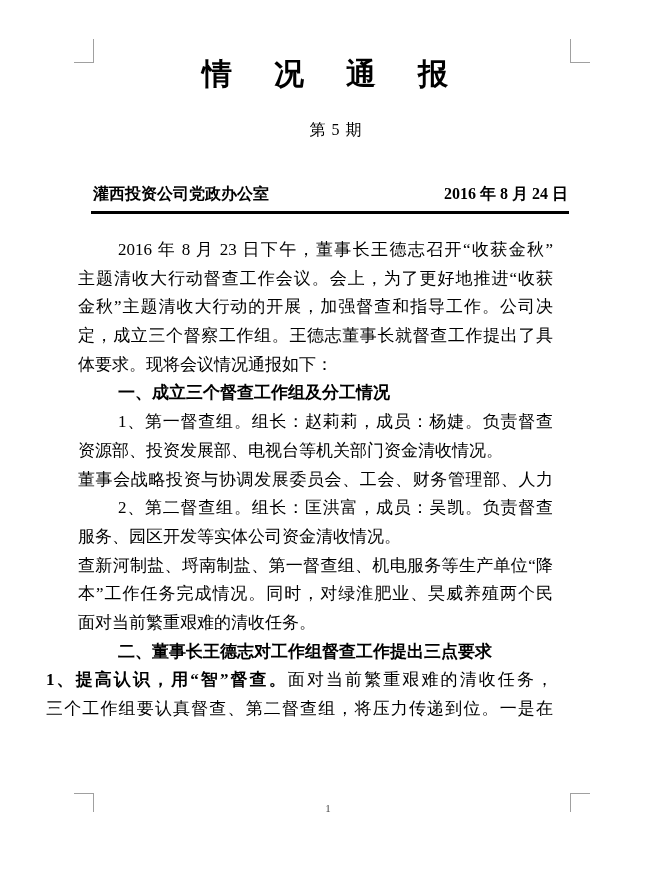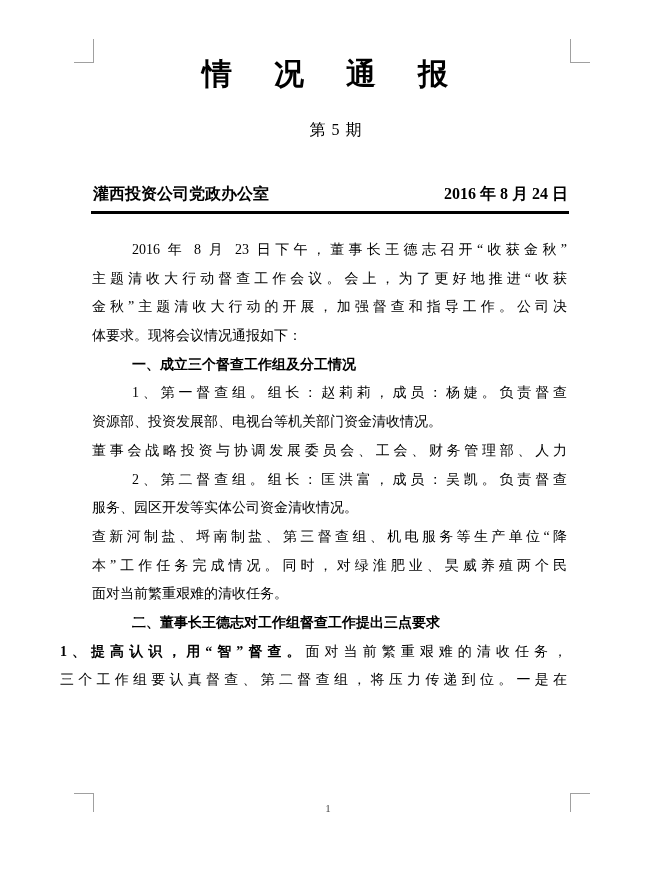--- a/index.html
+++ b/index.html
@@ -36,22 +36,22 @@
     position:absolute;left:93px;top:184px;width:475px;
     display:flex;justify-content:space-between;align-items:flex-end;
     font-size:16px;font-weight:bold;
     white-space:nowrap;
   }
   .rule{
     position:absolute;left:91px;top:211px;width:478px;height:2.5px;
     background:#000;
   }
   .body-text{
-    position:absolute;left:92px;top:236px;width:475px;
-    font-size:14px;
+    position:absolute;left:78px;top:236px;width:475px;
+    font-size:17px;
     line-height:28.7px;
   }
   .bodyline{
     text-align:justify;
     height:28.7px;
     overflow:visible;
     white-space:nowrap;
   }
   .bodyline.fill{
     text-align:justify;
@@ -85,28 +85,29 @@
     <span>灌西投资公司党政办公室</span>
     <span>2016 年 8 月 24 日</span>
   </div>
 
   <div class="rule"></div>
 
   <div class="body-text" id="body-text">
       <div class="bodyline fill indent"><span>2016 年 8 月 23 日下午，董事长王德志召开“收获金秋”</span></div>
       <div class="bodyline fill"><span>主题清收大行动督查工作会议。会上，为了更好地推进“收获</span></div>
       <div class="bodyline fill"><span>金秋”主题清收大行动的开展，加强督查和指导工作。公司决</span></div>
+      <div class="bodyline fill"><span>定，成立三个督察工作组。王德志董事长就督查工作提出了具</span></div>
       <div class="bodyline"><span>体要求。现将会议情况通报如下：</span></div>
       <div class="bodyline indent"><span class="b">一、成立三个督查工作组及分工情况</span></div>
       <div class="bodyline fill indent"><span>1、第一督查组。组长：赵莉莉，成员：杨婕。负责督查</span></div>
       <div class="bodyline"><span>资源部、投资发展部、电视台等机关部门资金清收情况。</span></div>
       <div class="bodyline fill"><span>董事会战略投资与协调发展委员会、工会、财务管理部、人力</span></div>
       <div class="bodyline fill indent"><span>2、第二督查组。组长：匡洪富，成员：吴凯。负责督查</span></div>
       <div class="bodyline"><span>服务、园区开发等实体公司资金清收情况。</span></div>
-      <div class="bodyline fill"><span>查新河制盐、埒南制盐、第三督查组、机电服务等生产单位“降</span></div>
+      <div class="bodyline fill"><span>查新河制盐、埒南制盐、第一督查组、机电服务等生产单位“降</span></div>
       <div class="bodyline fill"><span>本”工作任务完成情况。同时，对绿淮肥业、旲威养殖两个民</span></div>
       <div class="bodyline"><span>面对当前繁重艰难的清收任务。</span></div>
       <div class="bodyline indent"><span class="b">二、董事长王德志对工作组督查工作提出三点要求</span></div>
       <div class="bodyline fill hang"><span class="b">1、提高认识，用“智”督查。</span><span>面对当前繁重艰难的清收任务，</span></div>
       <div class="bodyline fill hang"><span>三个工作组要认真督查、第二督查组，将压力传递到位。一是在</span></div>
     </div>
 
   <div class="page-number">1</div>
 
 </div>

